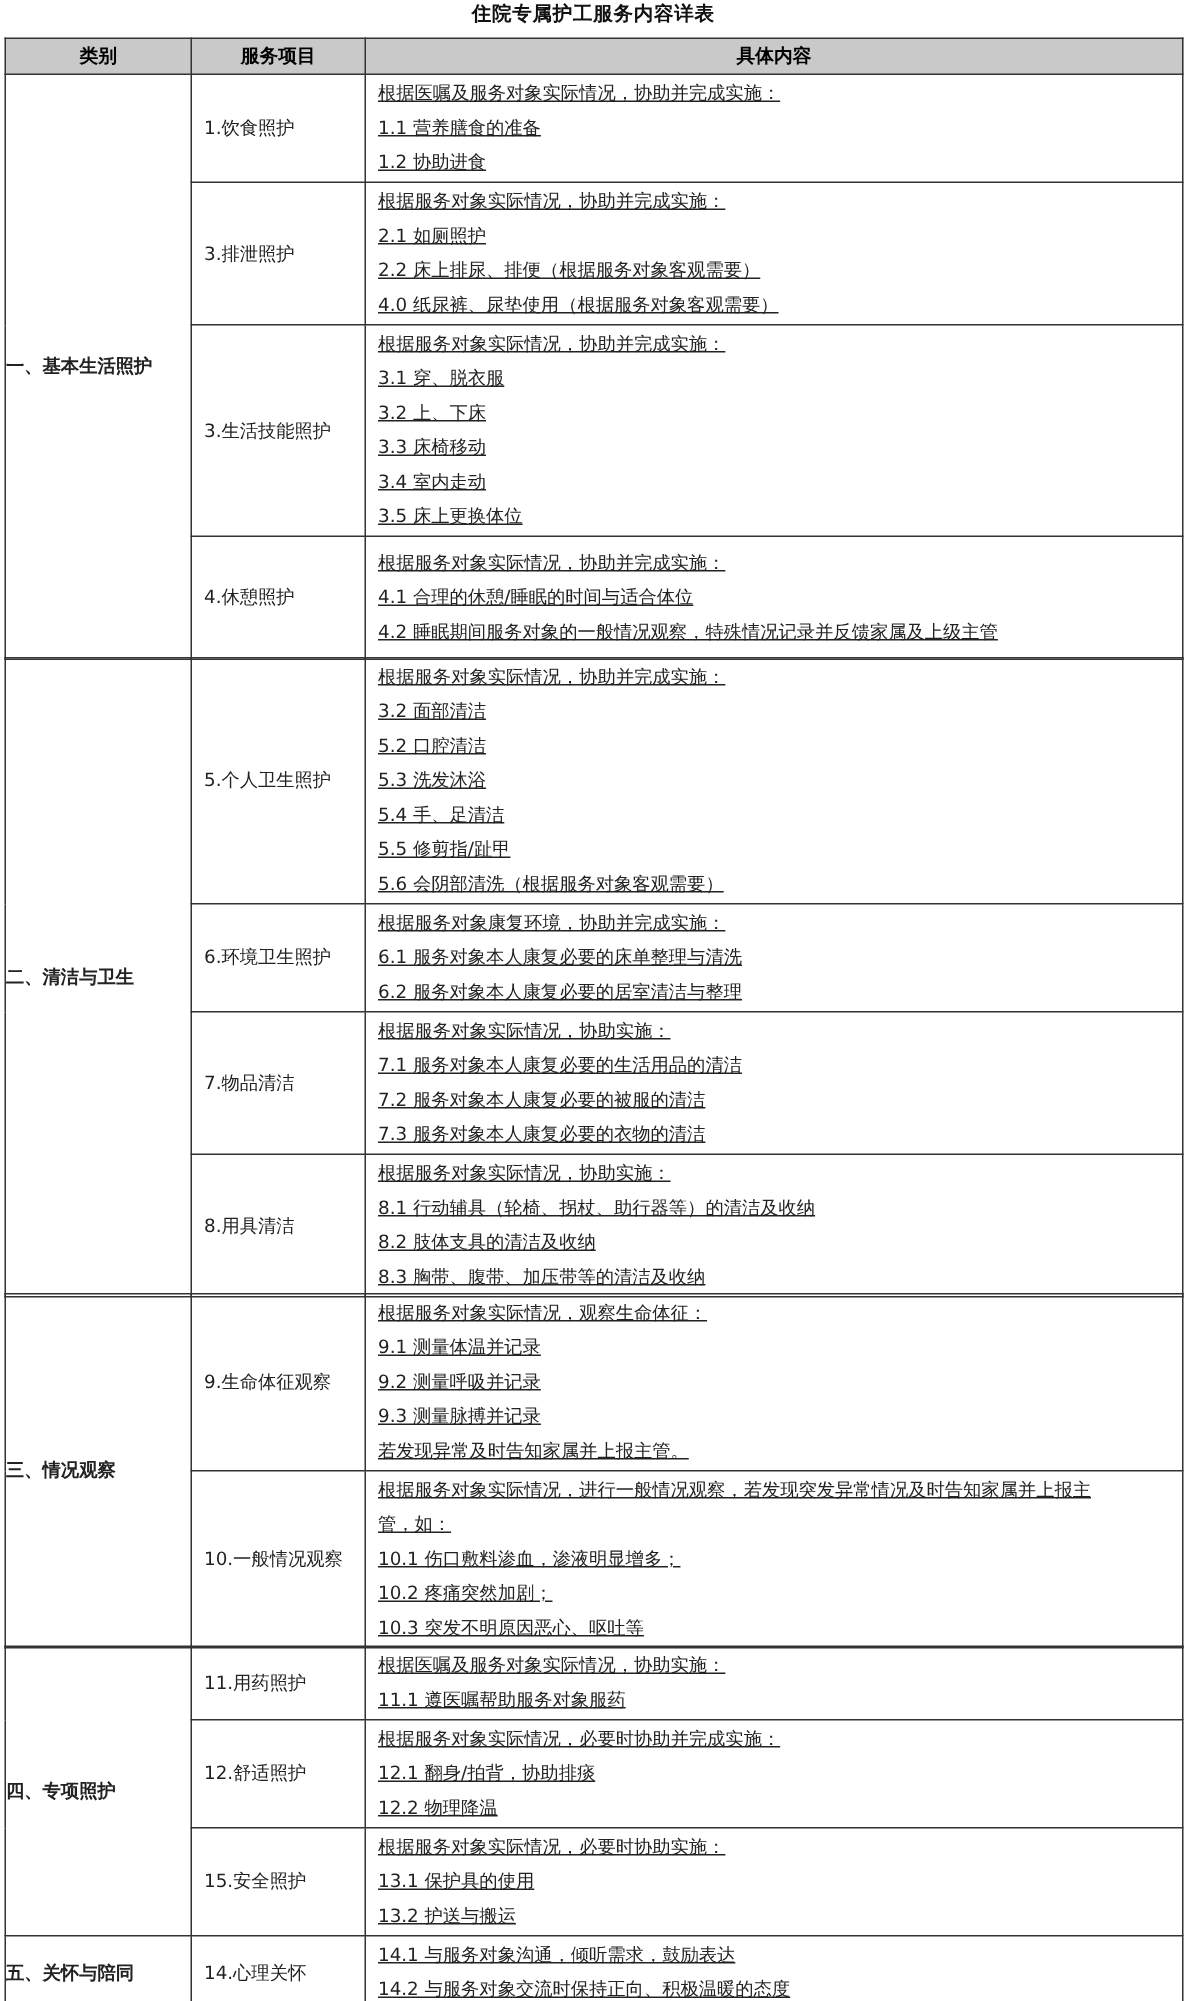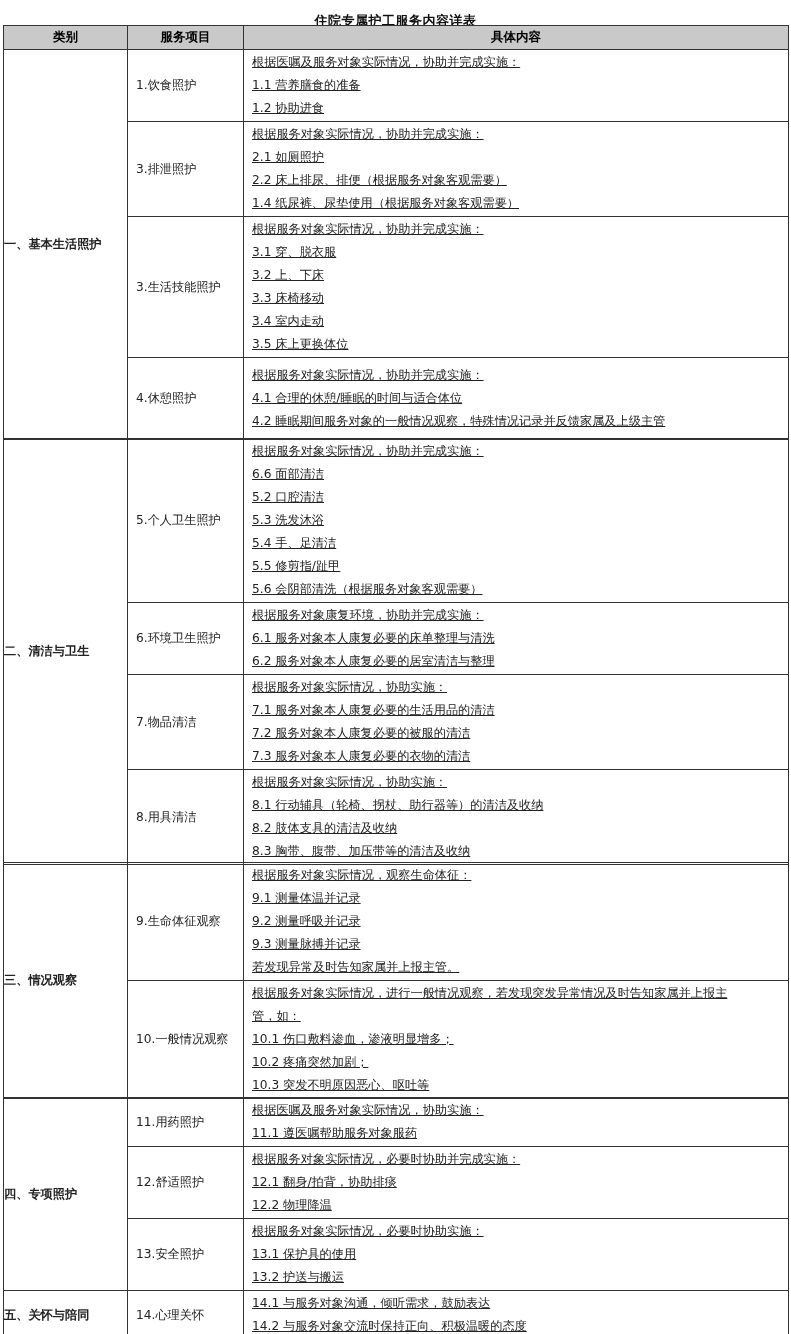--- a/index.html
+++ b/index.html
@@ -2,21 +2,21 @@
 <html><head>
 <meta charset="utf-8">
 <style>
   html, body { margin: 0; padding: 0; background: #ffffff; }
   body {
     width: 791px; height: 1334px; overflow: hidden; position: relative;
     font-family: "DejaVu Sans", "Liberation Sans", sans-serif;
     color: #222222;
   }
   .title {
-    position: absolute; left: 0; top: 12px; width: 791px; text-align: center;
+    position: absolute; left: 0; top: 0; width: 791px; text-align: center;
     font-size: 13px; font-weight: bold; color: #111;
     letter-spacing: 0.5px;
   }
   table.grid {
     position: absolute; left: 3px; width: 785px;
     border-collapse: collapse; table-layout: fixed;
   }
   table.grid td, table.grid th {
     border: 1.5px solid #333333;
     font-size: 12.2px;
@@ -60,21 +60,21 @@
       <div class="line">1.1 营养膳食的准备</div>
       <div class="line">1.2 协助进食</div>
     </td>
   </tr>
   <tr>
     <td class="item">3.排泄照护</td>
     <td class="content">
       <div class="line">根据服务对象实际情况，协助并完成实施：</div>
       <div class="line">2.1 如厕照护</div>
       <div class="line">2.2 床上排尿、排便（根据服务对象客观需要）</div>
-      <div class="line">1.4 纸尿裤、尿垫使用（根据服务对象客观需要）</div>
+      <div class="line">4.0 纸尿裤、尿垫使用（根据服务对象客观需要）</div>
     </td>
   </tr>
   <tr>
     <td class="item">3.生活技能照护</td>
     <td class="content">
       <div class="line">根据服务对象实际情况，协助并完成实施：</div>
       <div class="line">3.1 穿、脱衣服</div>
       <div class="line">3.2 上、下床</div>
       <div class="line">3.3 床椅移动</div>
       <div class="line">3.4 室内走动</div>
@@ -97,21 +97,21 @@
       <col class="c1">
       <col class="c2">
       <col class="c3">
     </colgroup>
   <tbody>
       <tr>
     <td class="cat" rowspan="4">二、清洁与卫生</td>
     <td class="item">5.个人卫生照护</td>
     <td class="content">
       <div class="line">根据服务对象实际情况，协助并完成实施：</div>
-      <div class="line">6.6 面部清洁</div>
+      <div class="line">3.2 面部清洁</div>
       <div class="line">5.2 口腔清洁</div>
       <div class="line">5.3 洗发沐浴</div>
       <div class="line">5.4 手、足清洁</div>
       <div class="line">5.5 修剪指/趾甲</div>
       <div class="line">5.6 会阴部清洗（根据服务对象客观需要）</div>
     </td>
   </tr>
   <tr>
     <td class="item">6.环境卫生照护</td>
     <td class="content">
@@ -189,21 +189,21 @@
   </tr>
   <tr>
     <td class="item">12.舒适照护</td>
     <td class="content">
       <div class="line">根据服务对象实际情况，必要时协助并完成实施：</div>
       <div class="line">12.1 翻身/拍背，协助排痰</div>
       <div class="line">12.2 物理降温</div>
     </td>
   </tr>
   <tr>
-    <td class="item">13.安全照护</td>
+    <td class="item">15.安全照护</td>
     <td class="content">
       <div class="line">根据服务对象实际情况，必要时协助实施：</div>
       <div class="line">13.1  保护具的使用</div>
       <div class="line">13.2  护送与搬运</div>
     </td>
   </tr>
   <tr>
     <td class="cat">五、关怀与陪同</td>
     <td class="item">14.心理关怀</td>
     <td class="content">

